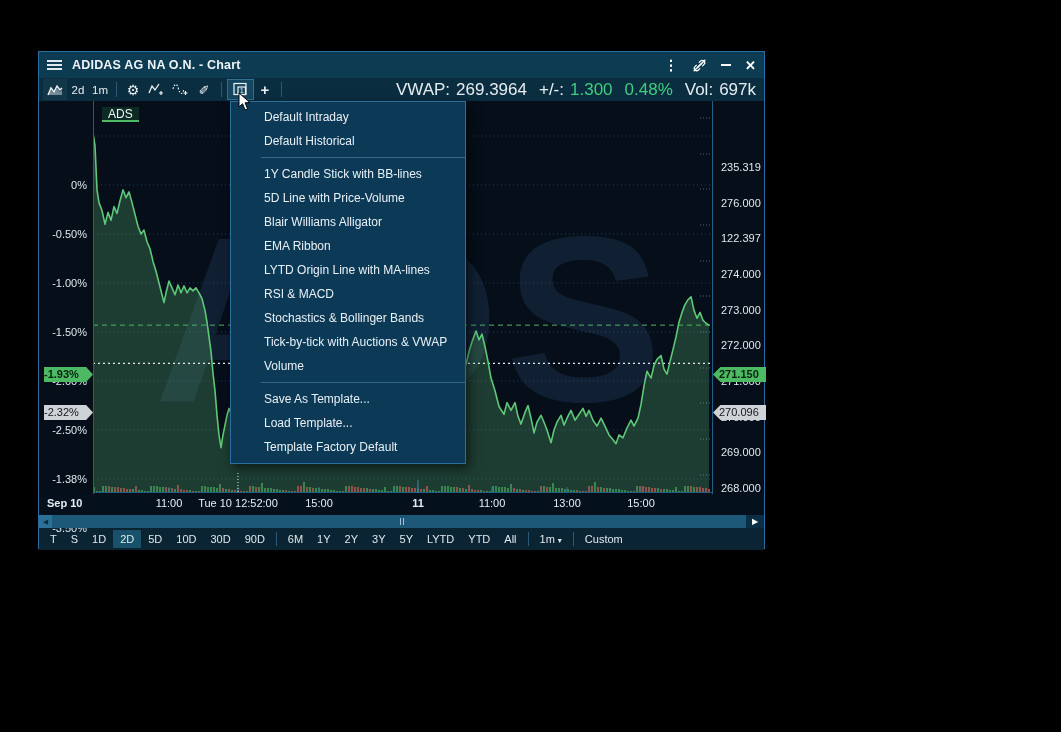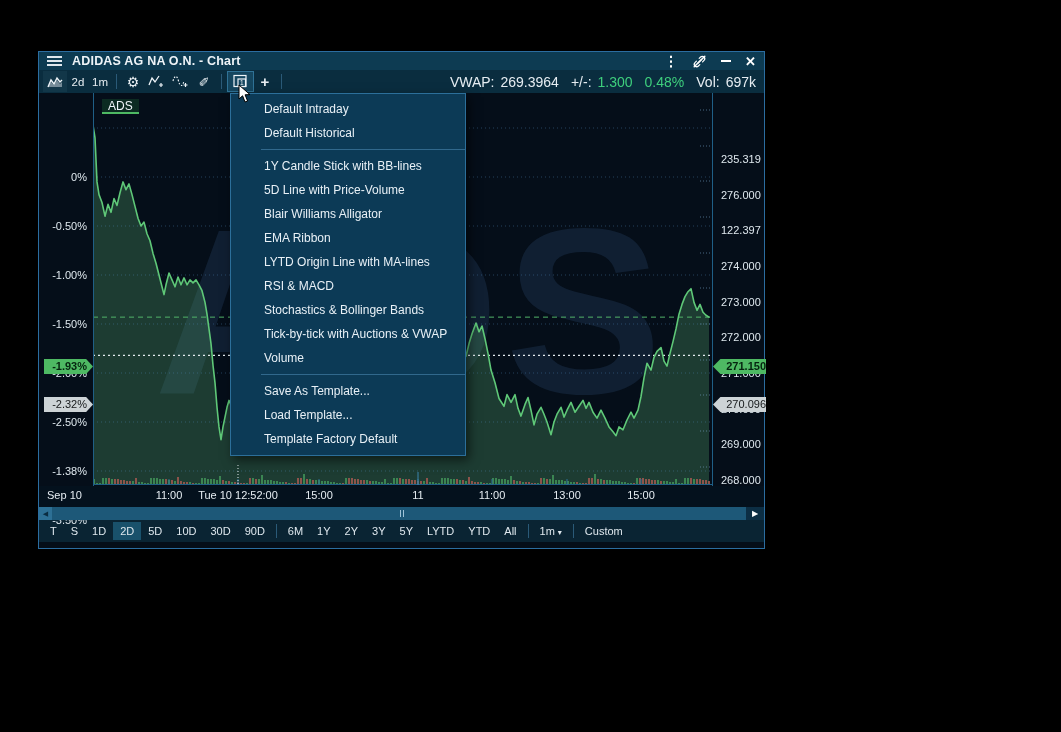--- a/index.html
+++ b/index.html
@@ -4,21 +4,21 @@
 <style>
   * { box-sizing: border-box; margin: 0; padding: 0; }
   html,body { width:1061px; height:732px; background:#000; overflow:hidden;
     font-family:"Liberation Sans", sans-serif; color:#e6edf2; }
   #stage { position:relative; width:1061px; height:732px; background:#000; }
 
   .window { position:absolute; left:38px; top:51px; width:727px; height:498px;
     background:#050e19; border:1px solid #2b6da0; display:flex; flex-direction:column; }
 
   
-  .titlebar { height:18px; background:#0d3b52; display:flex; align-items:center;
+  .titlebar { height:26px; background:#0d3b52; display:flex; align-items:center;
     padding:0 8px 0 6px; flex:0 0 auto; }
   .hamburger { width:15px; display:flex; flex-direction:column; gap:2px; margin:0 10px 0 2px; cursor:pointer; }
   .hamburger div { height:2px; background:#dfe8ee; }
   .win-title { font-size:12.5px; font-weight:bold; color:#eef4f8; letter-spacing:.2px; }
   .tb-right { margin-left:auto; display:flex; align-items:center; gap:14px; }
   .tb-ico { color:#fff; font-size:13px; line-height:13px; cursor:pointer; display:flex; align-items:center; }
   .kebab { font-weight:bold; font-size:14px; }
   .min-bar { width:10px; height:2px; background:#fff; }
   .close-x { font-size:13px; font-weight:bold; }
 
@@ -29,33 +29,33 @@
     color:#e8eef2; cursor:pointer; }
   .tool-sep { width:1px; height:15px; background:#2a5a78; margin:0 5px; }
   .tb-chart-type { width:24px; background:#123749; }
   .tb-txt { width:22px; }
   .tb-gear { width:22px; font-size:14px; }
   .tb-icon { width:24px; }
   .pencil { font-size:13px; transform:rotate(-90deg); display:inline-block; }
   .tb-templates { width:27px; background:#15465f; border:1px solid #2f7296; }
   .tb-plus { width:22px; font-size:15px; font-weight:bold; }
   .tb-stats { margin-left:auto; display:flex; align-items:flex-end; gap:6px; padding-right:8px;
-    font-size:14px; white-space:nowrap; }
+    font-size:17px; white-space:nowrap; }
   .stat-green { color:#3ecf7d; }
 
   
   .chart-row { position:relative; height:393px; flex:0 0 auto; display:flex; background:#050e19; }
   .axis-left  { position:relative; width:54px;  flex:0 0 auto; }
   .axis-right { position:relative; width:53px; flex:0 0 auto; }
   .plot-wrap  { position:relative; width:620px; flex:0 0 auto; }
   .axis-lbl { position:absolute; font-size:11px; color:#dfe8ee; height:14px; line-height:14px; }
   .axis-left .axis-lbl { right:6px; }
   .axis-right .axis-lbl { left:8px; }
   .badge { position:absolute; height:15px; line-height:15px; font-size:11px; z-index:3;
-    text-align:right; }
+    text-align:left; }
   .badge.cur { background:#4eb963; color:#05240f; font-weight:bold; }
   .badge.ref { background:#cdd3d6; color:#15181a; }
   .badge-l { left:5px; width:49px; padding-right:6px;
     clip-path:polygon(0 0, 86% 0, 100% 50%, 86% 100%, 0 100%); }
   .badge-r { left:0px; width:53px; padding-left:6px;
     clip-path:polygon(14% 0, 100% 0, 100% 100%, 14% 100%, 0 50%); }
   .symbol-badge { position:absolute; left:9px; top:6px; z-index:2; background:#0c2b22;
     color:#eef4f8; font-size:12px; padding:0 6px; height:15px; line-height:15px;
     border-bottom:2px solid #4eb963; }
 
@@ -66,21 +66,21 @@
   .menu-item { height:24px; line-height:24px; padding-left:33px; font-size:12px;
     color:#e8f0f6; cursor:pointer; white-space:nowrap; }
   .menu-sep { border-top:1px solid #31688c; margin:4px 0 4px 30px; }
 
   
   .cursor { position:absolute; left:199px; top:40px; z-index:20; }
 
   
   .time-axis { position:relative; height:21px; background:#04111d; flex:0 0 auto; font-size:11px; }
   .time-lbl { position:absolute; top:3px; color:#e6edf2; white-space:nowrap; }
-  .time-lbl.b { font-weight:normal; }
+  .time-lbl.b { font-weight:bold; }
 
   
   .scrollbar { position:relative; height:13px; background:#0c2e44; flex:0 0 auto; }
   .sb-arrow-l { position:absolute; left:0; top:0; width:13px; height:13px; background:#2d7095;
     color:#0a2d42; font-size:7px; line-height:13px; text-align:center; cursor:pointer; }
   .sb-thumb { position:absolute; left:13px; top:0; width:694px; height:13px; background:#1d5878; cursor:pointer; }
   .sb-grip { position:absolute; left:348px; top:3px; display:flex; gap:2px; }
   .sb-grip div { width:1px; height:7px; background:#9fc3d8; }
   .sb-arrow-r { position:absolute; right:3px; top:0; width:12px; height:13px; color:#fff;
     font-size:8px; line-height:13px; text-align:center; cursor:pointer; }

